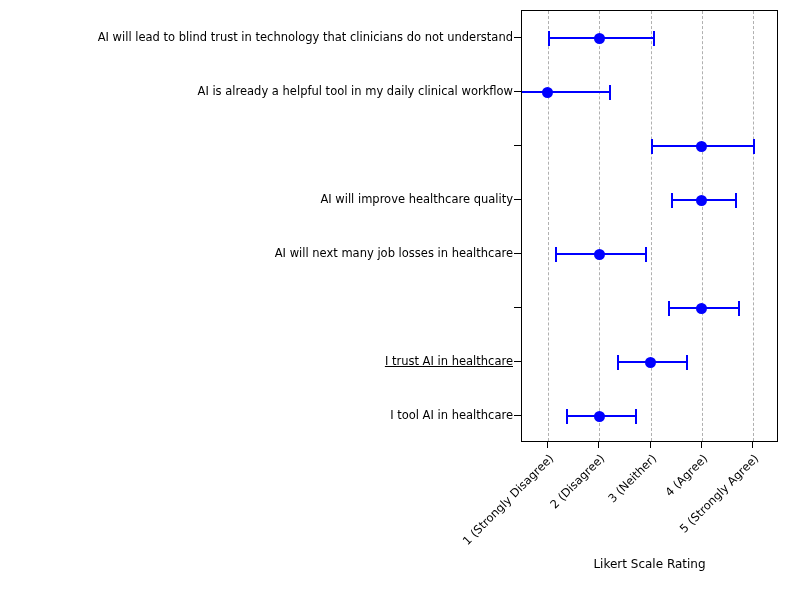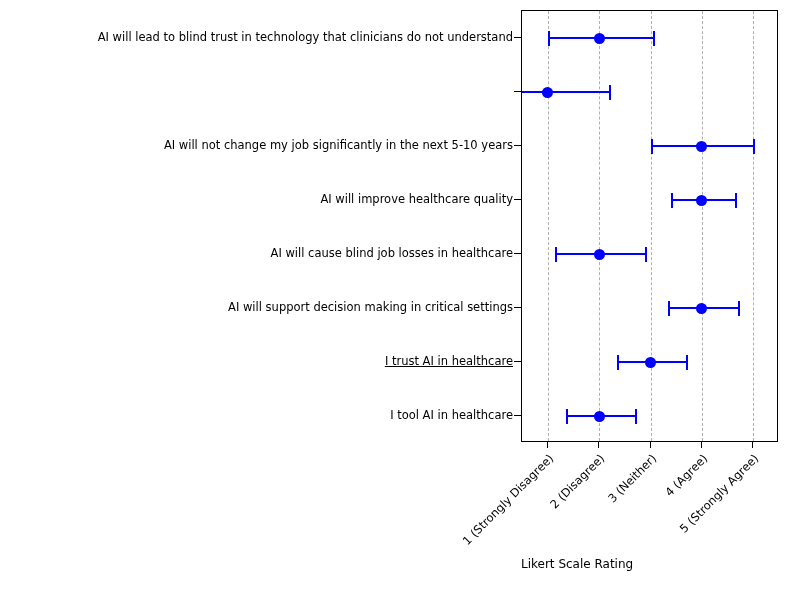--- a/index.html
+++ b/index.html
@@ -122,35 +122,35 @@
     transform-origin: right top;
     transform: rotate(-45deg);
     text-align: right;
     color: #000000;
   }
   #xaxis-title {
     position: absolute;
     top: 557px;
     left: 521px;
     width: 257px;
+    text-align: center;
     font-size: 12px;
     color: #000000;
   }
 </style>
 </head>
 <body>
 
 <div id="figure">
 
   <div id="ylabels">
       <div class="cat-label" style="top: 27px;">AI will lead to blind trust in technology that clinicians do not understand</div>
-      <div class="cat-label" style="top: 135px;">AI will not change my job significantly in the next 5-10 years</div>
+      <div class="cat-label" style="top: 81px;">AI is already a helpful tool in my daily clinical workflow</div>
       <div class="cat-label" style="top: 189px; text-align: right;">AI will improve healthcare quality</div>
-      <div class="cat-label" style="top: 243px;">AI will cause blind job losses in healthcare</div>
-      <div class="cat-label" style="top: 297px;">AI will support decision making in critical settings</div>
+      <div class="cat-label" style="top: 243px;">AI will next many job losses in healthcare</div>
       <div class="cat-label" style="top: 351px; text-decoration: underline;">I trust AI in healthcare</div>
       <div class="cat-label" style="top: 405px;">I tool AI in healthcare</div>
     </div>
 
   <div id="plot-area" style="overflow: hidden;">
       <div class="gridline" style="left: 25.7px;"></div>
       <div class="gridline" style="left: 77.1px;"></div>
       <div class="gridline" style="left: 128.5px;"></div>
       <div class="gridline" style="left: 179.9px;"></div>
       <div class="gridline" style="left: 231.3px;"></div>

